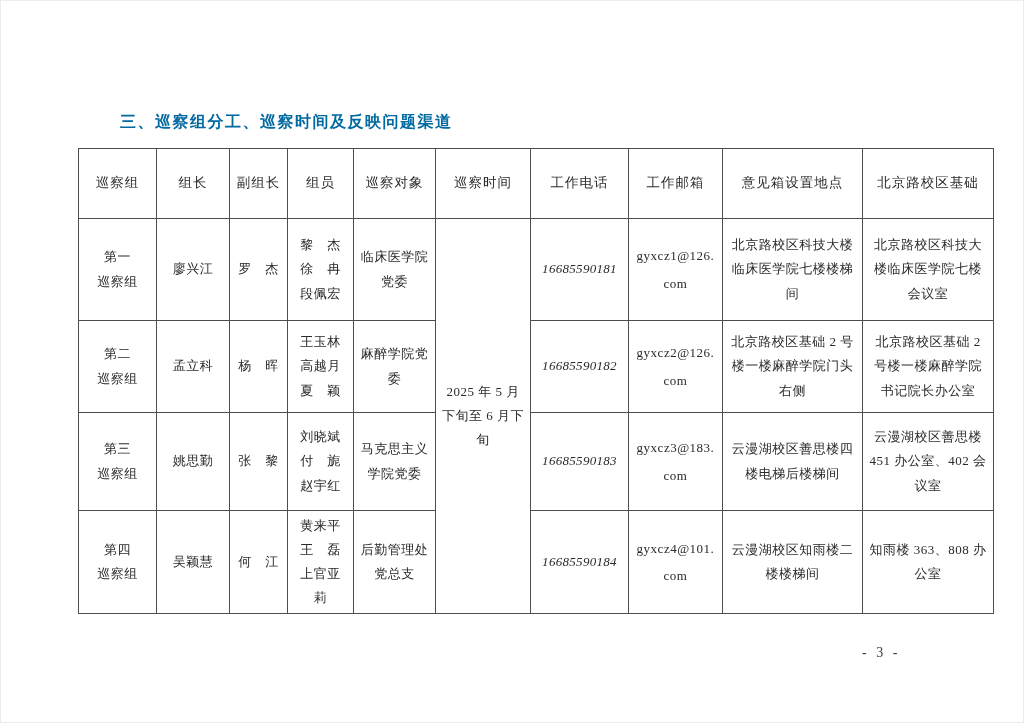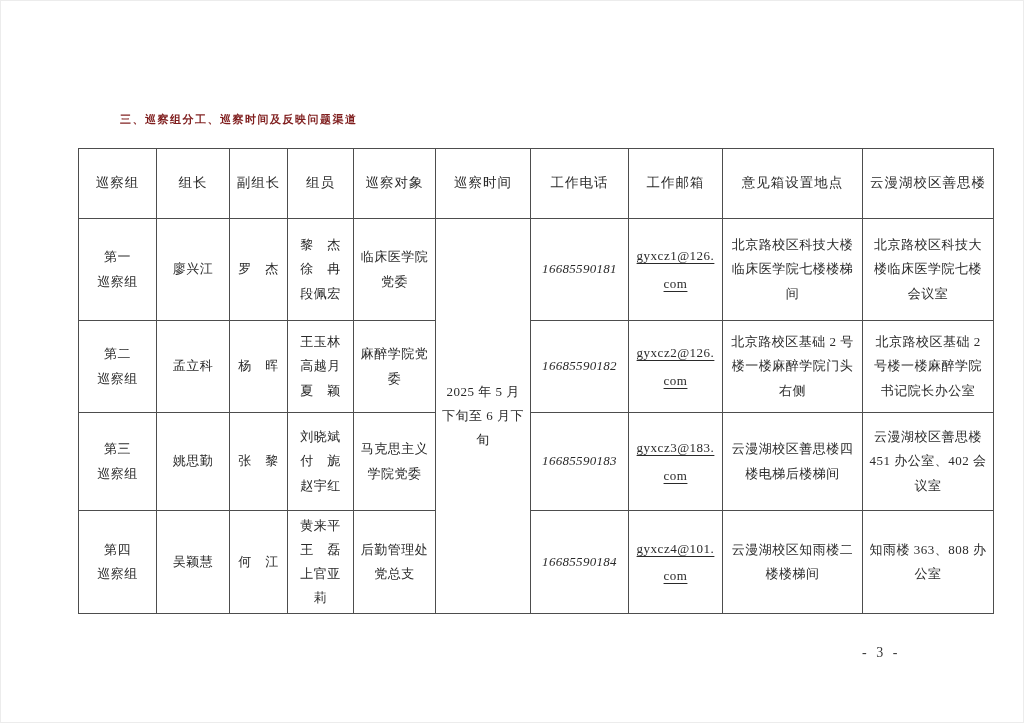--- a/index.html
+++ b/index.html
@@ -14,23 +14,23 @@
     position: relative;
     width: 1024px; height: 723px;
     background: #ffffff;
     box-shadow: inset 0 0 0 1px #ececec;
   }
   .doc-title {
     position: absolute;
     left: 120px; top: 112px;
     font-family: "Liberation Sans", "DejaVu Sans", sans-serif;
     font-weight: bold;
-    font-size: 11px;
+    font-size: 16px;
     letter-spacing: 1.5px;
-    color: #7f1d1d;
+    color: #0369a1;
   }
   table.inspection {
     position: absolute;
     left: 78px; top: 148px;
     width: 915px; height: 452px;
     border-collapse: collapse;
     table-layout: fixed;
   }
   table.inspection th,
   table.inspection td {
@@ -52,21 +52,20 @@
   tr.header-row { height: 70px; }
   tr.row-1 { height: 102px; }
   tr.row-2 { height: 92px; }
   tr.row-3 { height: 98px; }
   tr.row-4 { height: 90px; }
   .email {
     display: inline-block;
     max-width: 78px;
     word-wrap: break-word;
     word-break: break-all;
-    text-decoration: underline;
     text-underline-offset: 3px;
     line-height: 2.1;
   }
   .phone { letter-spacing: 0.3px; font-style: italic; }
   .page-number {
     position: absolute;
     left: 862px; top: 645px;
     font-size: 14px;
     letter-spacing: 3px;
     color: #3a3a3a;
@@ -96,21 +95,21 @@
       <tr class="header-row">
         <th>巡察组</th>
         <th>组长</th>
         <th>副组长</th>
         <th>组员</th>
         <th>巡察对象</th>
         <th>巡察时间</th>
         <th>工作电话</th>
         <th>工作邮箱</th>
         <th>意见箱设置地点</th>
-        <th>云漫湖校区善思楼</th>
+        <th>北京路校区基础</th>
       </tr>
 
       <tr class="row-1">
         <td>第一
 巡察组</td>
         <td>廖兴江</td>
         <td>罗　杰</td>
         <td>黎　杰
 徐　冉
 段佩宏</td>

